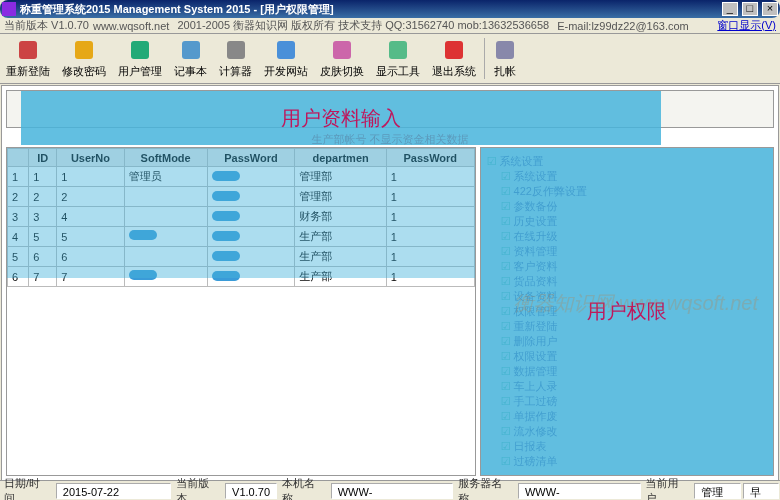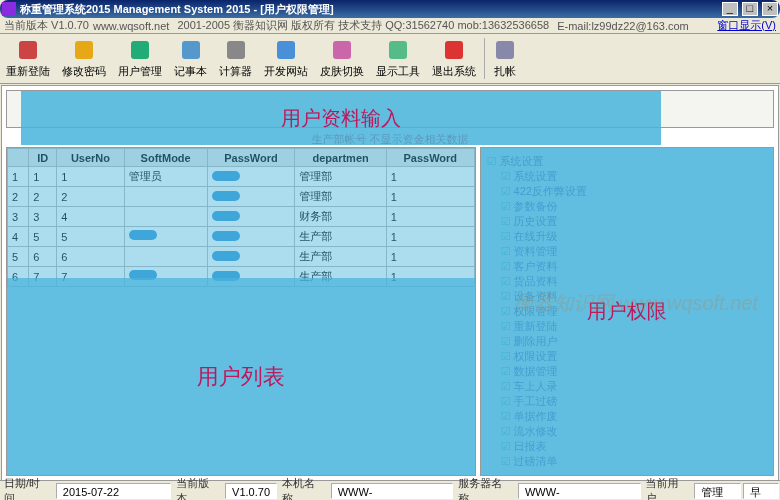--- a/index.html
+++ b/index.html
@@ -193,21 +193,20 @@
               <td>7</td>
               <td>7</td>
               <td><span class="blur">刘</span></td>
               <td><span class="blur">●</span></td>
               <td>生产部</td>
               <td>1</td>
             </tr>
           </tbody>
         </table>
       <div class="ov2b"></div>
-      <div class="overlay-blue ov2">用户列表</div>
     </div>
     <div class="rightpane">
       <div class="tree" id="tree">
           <div class="chk">系统设置</div>
           <div class="chk" style="padding-left:14px">系统设置</div>
           <div class="chk" style="padding-left:14px">422反作弊设置</div>
           <div class="chk" style="padding-left:14px">参数备份</div>
           <div class="chk" style="padding-left:14px">历史设置</div>
           <div class="chk" style="padding-left:14px">在线升级</div>
           <div class="chk" style="padding-left:14px">资料管理</div>

